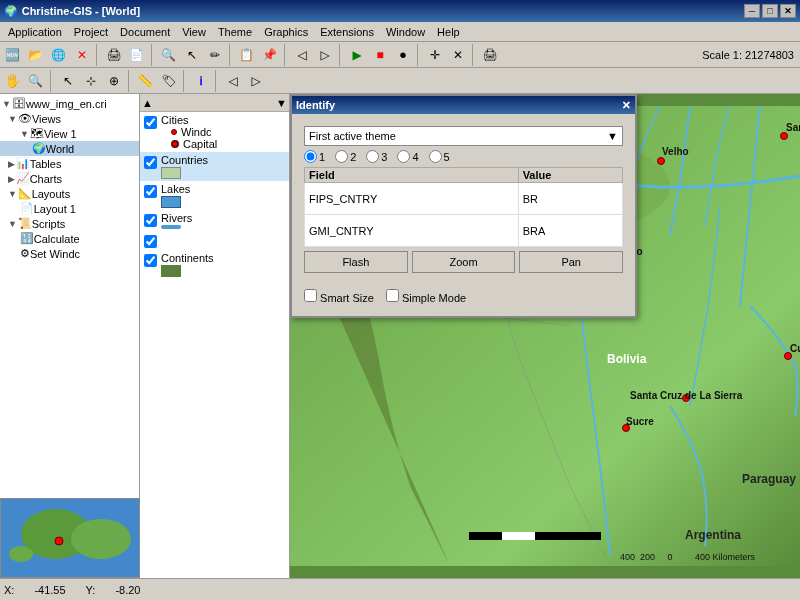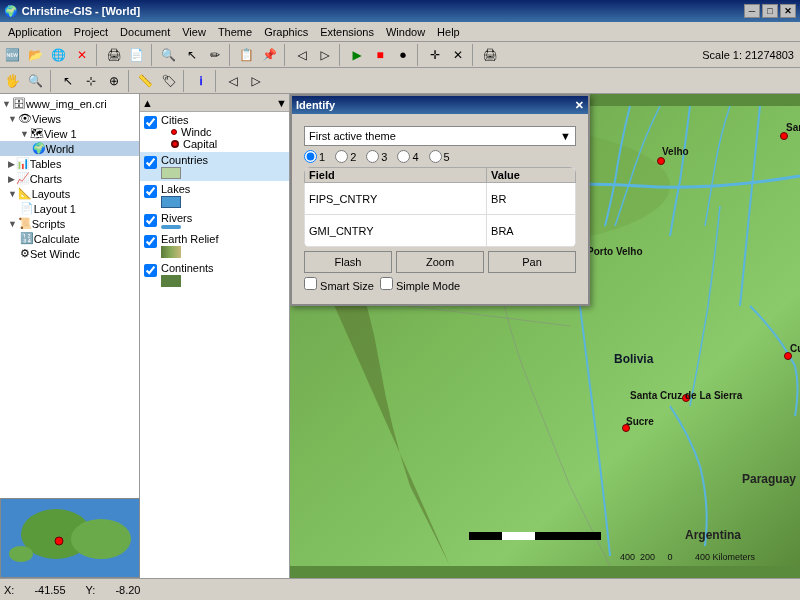--- a/index.html
+++ b/index.html
@@ -121,21 +121,21 @@
     #map-bg {
       width: 100%; height: 100%;
       position: absolute;
       top: 0; left: 0;
     }
 
     
     #identify-dialog {
       position: absolute;
       left: 0; top: 0;
-      width: 300px;
+      width: 347px;
       background: #d4d0c8;
       border: 2px solid #888;
       box-shadow: 2px 2px 6px rgba(0,0,0,0.4);
       font-size: 11px;
       z-index: 100;
     }
     #identify-title-bar {
       background: linear-gradient(to bottom, #0a246a, #3a6ea5);
       color: white;
       height: 18px;
@@ -145,29 +145,29 @@
       font-weight: bold;
     }
     #identify-body { padding: 12px; }
     #theme-dropdown {
       width: 100%; height: 20px; background: white; border: 1px solid #888;
       display: flex; align-items: center; justify-content: space-between;
       padding: 0 4px; margin-bottom: 4px; cursor: pointer;
     }
     #radio-row { display: flex; gap: 10px; margin-bottom: 4px; align-items: center; }
     .radio-item { display: flex; align-items: center; gap: 2px; }
-    #field-table { width: 100%; border-collapse: collapse; background: white; height: 80px; overflow: hidden; border-radius: 6px; }
+    #field-table { width: 100%; border-collapse: collapse; background: white; height: 80px; overflow: hidden; }
     #field-table th { background: #d4d0c8; border: 1px solid #aaa; padding: 1px 4px; text-align: left; }
     #field-table td { border: 1px solid #ddd; padding: 1px 4px; }
     #btn-row { display: flex; gap: 4px; margin-top: 4px; }
     .dlg-btn {
       flex: 1; height: 22px; background: #d4d0c8; border: 1px solid #888;
       cursor: pointer; font-size: 11px; display: flex; align-items: center; justify-content: center;
     }
-    #check-row { display: flex; gap: 6px; margin-top: 4px; align-items: center; font-size: 11px; }
+    #check-row { display: flex; gap: 12px; margin-top: 16px; align-items: center; font-size: 11px; }
 
     
     #mini-map {
       position: absolute;
       bottom: 0; left: 0;
       width: 140px; height: 80px;
       background: #5a8a3c;
       border: 1px solid #888;
       overflow: hidden;
     }
@@ -404,26 +404,20 @@
       <div class="layer-content">
         <div class="layer-name">Rivers</div>
         <div class="layer-symbol">
           <span class="sym-rivers"></span>
         </div>
       </div>
     </div>
 
     <div class="layer-entry">
       <input type="checkbox" class="layer-check" checked="" style="">
-      <div class="layer-content">
-        <div class="layer-name">Earth Relief</div>
-        <div class="layer-symbol">
-          <span class="sym-earthrelief"></span>
-        </div>
-      </div>
     </div>
 
     <div class="layer-entry">
       <input type="checkbox" class="layer-check" checked="" style="">
       <div class="layer-content">
         <div class="layer-name">Continents</div>
         <div class="layer-symbol">
           <span class="sym-continents"></span>
         </div>
       </div>
@@ -487,21 +481,21 @@
 
     <div class="city-dot" style="left:367px; top:63px;"></div>
     <div class="city-label" style="left:372px; top:52px;">Velho</div>
 
     <div class="city-dot" style="left:288px; top:160px;"></div>
     <div class="city-label" style="left:297px; top:152px; font-weight:bold;">Porto Velho</div>
 
     <div class="city-dot" style="left:494px; top:258px;"></div>
     <div class="city-label" style="left:500px; top:249px; font-weight:bold;">Cuiabá</div>
 
-    <div class="city-label" style="left:324px; top:258px; font-size:12px; font-weight:bold; color:#0f172a;">Bolivia</div>
+    <div class="city-label" style="left:317px; top:258px; font-size:12px; font-weight:bold; color:#ffffff;">Bolivia</div>
     <div class="city-label" style="left:452px; top:378px; font-size:12px; font-weight:bold; color:#222;">Paraguay</div>
     <div class="city-label" style="left:395px; top:434px; font-size:12px; font-weight:bold; color:#222;">Argentina</div>
 
     <div class="city-dot" style="left:392px; top:300px;"></div>
     <div class="city-label" style="left:340px; top:296px; font-weight:bold;">Santa Cruz de La Sierra</div>
 
     <div class="city-dot" style="left:332px; top:330px;"></div>
     <div class="city-label" style="left:336px; top:322px; font-weight:bold;">Sucre</div>
 
     <div style="position:absolute; bottom:16px; left:330px; font-size:9px; color:#111;">

